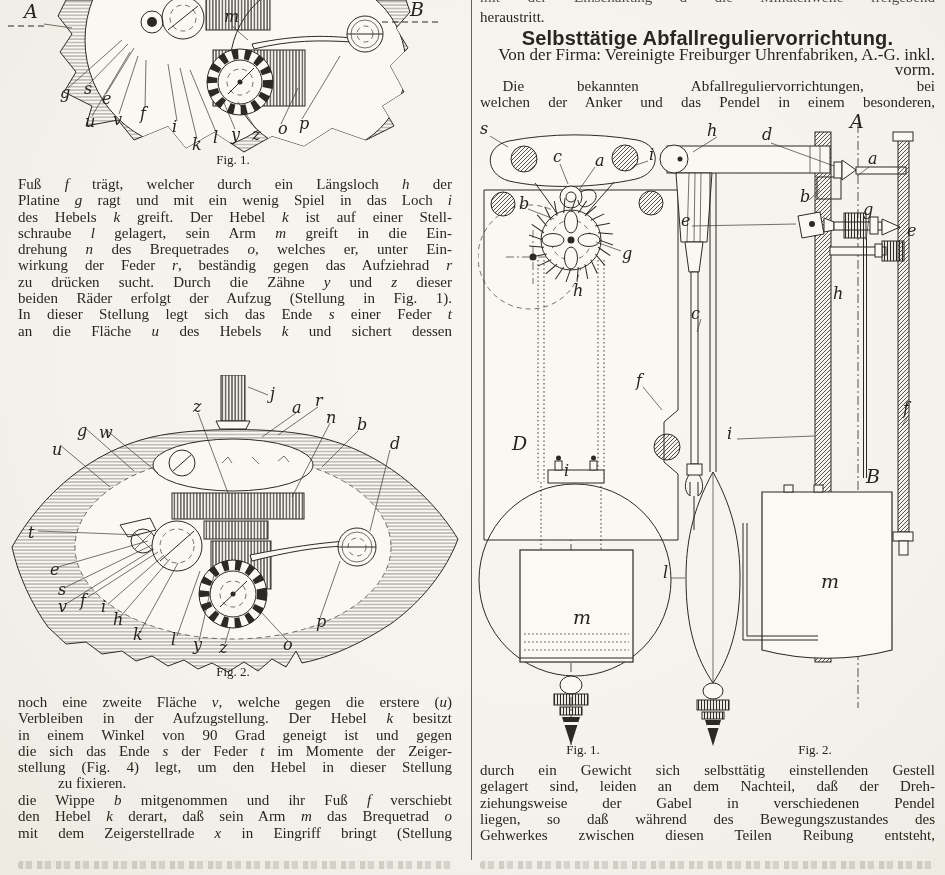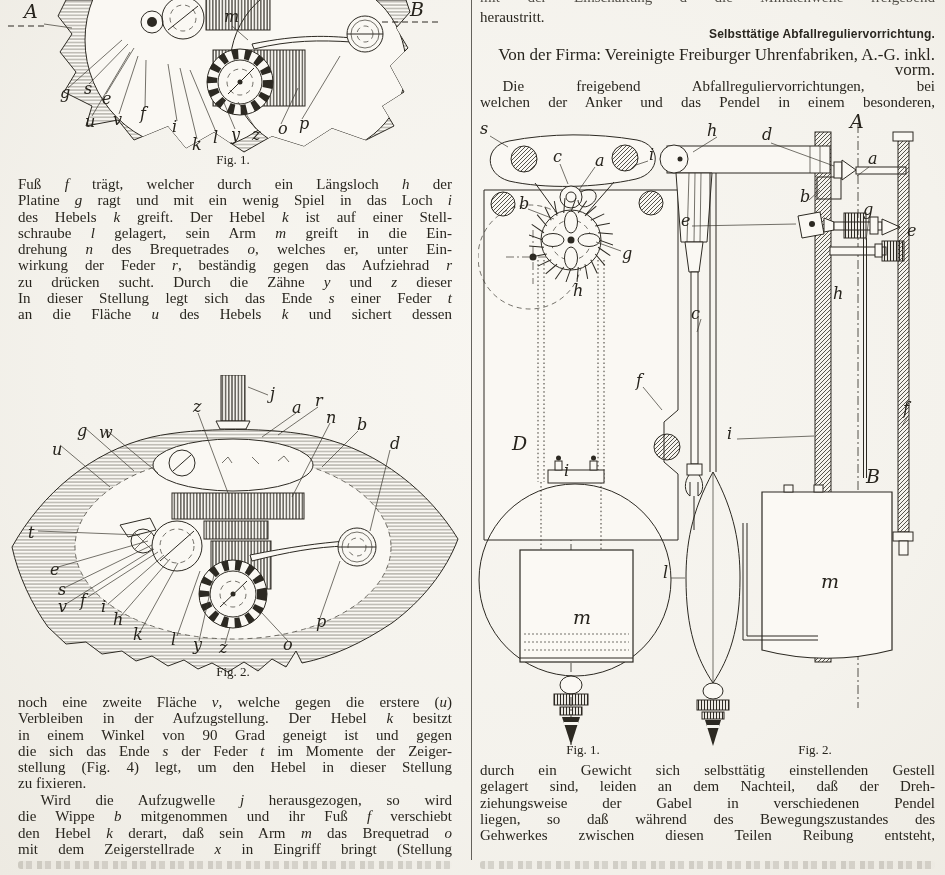--- a/index.html
+++ b/index.html
@@ -5,25 +5,25 @@
   html,body{margin:0;padding:0;}
   #page{
     position:relative;width:945px;height:875px;overflow:hidden;
     background:radial-gradient(ellipse at 55% 40%, #f8f6f1 0%, #f4f2ec 60%, #edeae2 100%);
     color:#29261f;
     font-family:"Liberation Serif","DejaVu Serif",serif;
   }
   .abs{position:absolute;}
   .textblock{font-size:15px;line-height:16.3px;color:#29261f;}
   .tl{text-align:justify;text-align-last:justify;white-space:normal;}
-  .soft-last .tl:last-child{text-align-last:left;}
+  .soft-last .tl:last-child{text-align-last:left;margin-left:40px;}
   .single-line{font-size:15px;line-height:16px;}
   #col-divider{left:471px;top:0;width:1.4px;height:860px;background:rgba(45,42,36,.72);}
   #r-heading{font-family:"Liberation Sans","DejaVu Sans",sans-serif;font-weight:bold;
-    font-size:12px;text-align:right;letter-spacing:.2px;}
+    font-size:20px;text-align:center;letter-spacing:.2px;}
   .byline{font-size:17px;line-height:14.6px;text-align:right;}
   .clip-top{overflow:hidden;}
   .clip-top .inner{margin-top:-11px;opacity:.8;filter:blur(.3px);}
   .smudge{height:8px;border-radius:3px;filter:blur(.7px);opacity:.55;
     background:repeating-linear-gradient(90deg, rgba(70,63,50,.35) 0 5px, rgba(70,63,50,.06) 5px 8px,
       rgba(70,63,50,.3) 8px 14px, rgba(70,63,50,.02) 14px 19px);}
   svg{display:block;}
   svg .ln{stroke:#2c2922;stroke-width:1;fill:none;}
   svg .thin{stroke:#3a362e;stroke-width:.7;fill:none;}
   svg .wfill{fill:#faf8f3;}
@@ -118,20 +118,21 @@
   </svg>
 
   <div class="abs textblock" style="left:18px;top:176px;width:434px">
       <div class="tl">Fuß <i>f</i> trägt, welcher durch ein Längsloch <i>h</i> der</div>
       <div class="tl">Platine <i>g</i> ragt und mit ein wenig Spiel in das Loch <i>i</i></div>
       <div class="tl">des Hebels <i>k</i> greift.  Der Hebel <i>k</i> ist auf einer Stell-</div>
       <div class="tl">schraube <i>l</i> gelagert, sein Arm <i>m</i> greift in die Ein-</div>
       <div class="tl">drehung <i>n</i> des Brequetrades <i>o</i>, welches er, unter Ein-</div>
       <div class="tl">wirkung der Feder <i>r</i>, beständig gegen das Aufziehrad <i>r</i></div>
       <div class="tl">zu drücken sucht.  Durch die Zähne <i>y</i> und <i>z</i> dieser</div>
+      <div class="tl">beiden Räder erfolgt der Aufzug (Stellung in Fig. 1).</div>
       <div class="tl">In dieser Stellung legt sich das Ende <i>s</i> einer Feder <i>t</i></div>
       <div class="tl">an die Fläche <i>u</i> des Hebels <i>k</i> und sichert dessen</div>
     </div>
 
   <svg class="abs" style="left:0;top:375px" width="470" height="315" viewBox="0 0 470 315">
     <defs>
       <pattern id="bhh" width="4" height="3.4" patternUnits="userSpaceOnUse">
         <path d="M0,1.7H4" stroke="#57534a" stroke-width="0.65"></path>
       </pattern>
       <pattern id="bvv" width="3.2" height="4" patternUnits="userSpaceOnUse">
@@ -229,37 +230,36 @@
 
   <div class="abs textblock soft-last" style="left:18px;top:694px;width:434px">
       <div class="tl">noch eine zweite Fläche <i>v</i>, welche gegen die erstere (<i>u</i>)</div>
       <div class="tl">Verbleiben in der Aufzugstellung. Der Hebel <i>k</i> besitzt</div>
       <div class="tl">in einem Winkel von 90 Grad geneigt ist und gegen</div>
       <div class="tl">die sich das Ende <i>s</i> der Feder <i>t</i> im Momente der Zeiger-</div>
       <div class="tl">stellung (Fig. 4) legt, um den Hebel in dieser Stellung</div>
       <div class="tl">zu fixieren.</div>
     </div>
   <div class="abs textblock" style="left:18px;top:792px;width:434px">
-      <div class="tl">  Wird die Aufzugwelle <i>j</i> herausgezogen, so wird</div>
       <div class="tl">die Wippe <i>b</i> mitgenommen und ihr Fuß <i>f</i> verschiebt</div>
       <div class="tl">den Hebel <i>k</i> derart, daß sein Arm <i>m</i> das Brequetrad <i>o</i></div>
       <div class="tl">mit dem Zeigerstellrade <i>x</i> in Eingriff bringt (Stellung</div>
     </div>
   <div class="abs smudge" style="left:18px;top:861px;width:434px"></div>
 
   <div class="abs clip-top" style="left:480px;top:0;width:455px;height:6px">
     <div class="inner textblock tl">mit der Einschaltung d die Minutenwelle freigebend</div>
   </div>
   <div class="abs single-line" style="left:480px;top:9px;width:455px">heraustritt.</div>
   <div id="r-heading" class="abs" style="left:480px;top:27px;width:455px">Selbsttätige Abfallreguliervorrichtung.</div>
   <div class="abs byline" style="left:480px;top:48px;width:455px">
     <div>Von der Firma: Vereinigte Freiburger Uhrenfabriken, A.-G. inkl. vorm.</div>
   </div>
   <div class="abs textblock" style="left:480px;top:78px;width:455px">
-      <div class="tl">  Die freigebend Abfallreguliervorrichtungen, bei</div>
+      <div class="tl">  Die bekannten Abfallreguliervorrichtungen, bei</div>
       <div class="tl">welchen der Anker und das Pendel in einem besonderen,</div>
     </div>
 
   <svg class="abs" style="left:478px;top:110px" width="467" height="655" viewBox="0 0 467 655">
     <defs>
       <pattern id="cdd" width="4" height="4" patternUnits="userSpaceOnUse">
         <path d="M-1,1 L1,-1 M0,4 L4,0 M3,5 L5,3" stroke="#2c2922" stroke-width="0.8"></path>
       </pattern>
       <pattern id="cvv" width="3" height="4" patternUnits="userSpaceOnUse">
         <path d="M1.5,0V4" stroke="#2c2922" stroke-width="1.1"></path>

